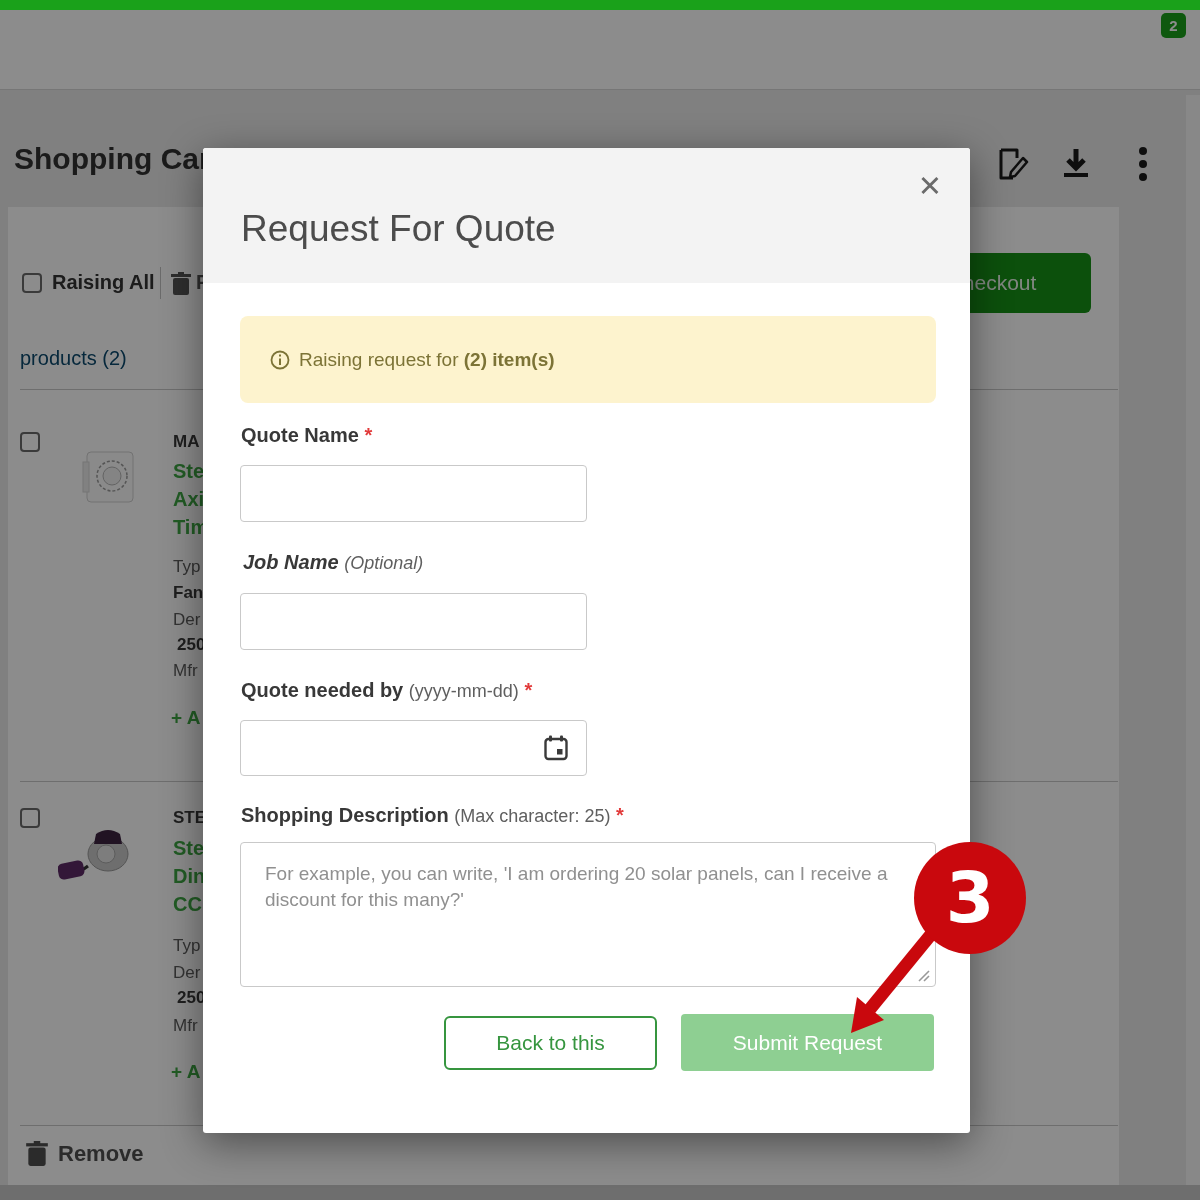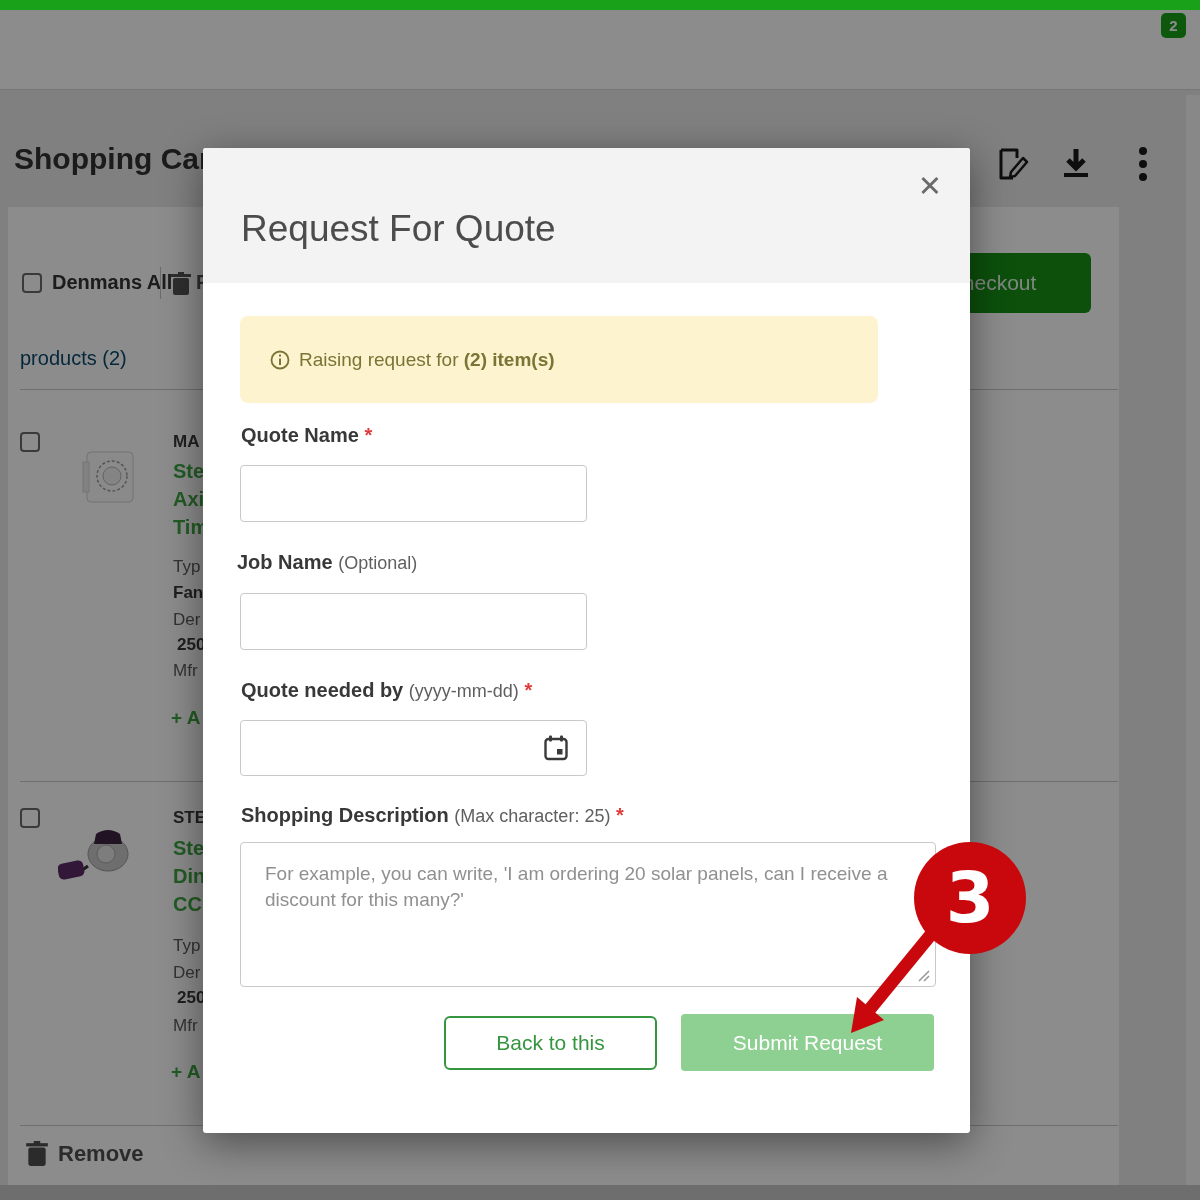--- a/index.html
+++ b/index.html
@@ -54,21 +54,21 @@
   .remove-row span.txt { font-size:22px; font-weight:bold; color:#4f4f4f; }
 
   
   .dim { left:0; top:10px; width:1200px; height:1190px; background:rgba(0,0,0,0.45); z-index:50; }
 
   
   .modal { left:203px; top:148px; width:767px; height:985px; background:#fff; border-radius:3px; box-shadow:0 10px 40px rgba(0,0,0,.45); z-index:60; }
   .modal-head { position:absolute; left:0; top:0; width:767px; height:135px; background:#f3f3f3; border-radius:3px 3px 0 0; }
   .modal-title { position:absolute; left:38px; top:60px; font-size:37px; color:#4c4c4c; }
   .modal-close { position:absolute; right:28px; top:24px; font-size:29px; color:#6a6a6a; cursor:pointer; line-height:1; font-family:"DejaVu Sans",sans-serif; }
-  .banner { position:absolute; left:37px; top:168px; width:638px; height:87px; background:#fdf3ce; border-radius:8px; display:flex; align-items:center; padding:0 30px; gap:9px; }
+  .banner { position:absolute; left:37px; top:168px; width:696px; height:87px; background:#fdf3ce; border-radius:8px; display:flex; align-items:center; padding:0 30px; gap:9px; }
   .banner-text { font-size:19px; color:#7c7336; }
   .banner-text b { font-weight:bold; }
   .flabel { position:absolute; font-size:20px; font-weight:bold; color:#383838; white-space:nowrap; }
   .fhint { font-size:18px; font-weight:normal; color:#5f5f5f; }
   .star { color:#e23b3b; font-weight:bold; }
   .tinput { position:absolute; width:347px; height:57px; border:1px solid #c9c9c9; border-radius:4px; font-size:19px; padding:0 14px; color:#333; outline:none; background:#fff; }
   .date-icon { position:absolute; cursor:pointer; }
   .tarea { position:absolute; left:37px; top:694px; width:696px; height:145px; border:1px solid #c9c9c9; border-radius:4px; font-family:"Liberation Sans",sans-serif; font-size:19px; padding:18px 24px; color:#333; resize:none; outline:none; line-height:1.35; }
   .tarea::placeholder { color:#909090; }
   .resize-handle { position:absolute; left:713px; top:820px; pointer-events:none; }
@@ -142,21 +142,21 @@
   <path d="M16 2 L16 20 M8 13 L16 21 L24 13" stroke="#1b1b1b" stroke-width="5" fill="none"></path>
   <rect x="4" y="26" width="24" height="4" fill="#1b1b1b"></rect>
 </svg>
 <svg class="abs hdr-action" style="left:1136px;top:146px;" width="14" height="36" viewBox="0 0 14 36">
   <circle cx="7" cy="5" r="4" fill="#1b1b1b"></circle>
     <circle cx="7" cy="18" r="4" fill="#1b1b1b"></circle>
     <circle cx="7" cy="31" r="4" fill="#1b1b1b"></circle>
 </svg>
 
 <span class="cbx" style="left:22px;top:273px;"></span>
-<div class="abs sel-label">Denmans All</div>
+<div class="abs sel-label">Raising All</div>
 <div class="abs sel-divider"></div>
 <svg class="abs" style="left:171px;top:272px;" width="20" height="24" viewBox="0 0 20 24">
   <rect x="2" y="6" width="16" height="17" rx="2" fill="#555"></rect>
   <rect x="0" y="2" width="20" height="3" fill="#555"></rect>
     <rect x="7" y="0" width="6" height="3" fill="#555"></rect>
 </svg>
 <div class="abs sel-remove-frag">Re</div>
 
 <div class="abs products-count">products (2)</div>
 <div class="hr" style="left:20px;top:389px;width:1098px;"></div>
@@ -228,21 +228,21 @@
       <rect x="9" y="4.5" width="2" height="2" fill="#7c7336"></rect>
     </svg>
     <span class="banner-text"><span>Raising request for </span><b>(2) item(s)</b></span>
   </div>
 
   <div class="flabel" style="left:38px;top:276px;">
     <span>Quote Name</span> <span class="star">*</span>
   </div>
   <input class="tinput" style="left: 37px; top: 317px;" type="text" value="">
 
-  <div class="flabel" style="left:34px;top:403px;">
+  <div class="flabel" style="left:40px;top:403px;font-style:italic;">
     <span>Job Name</span> <span class="fhint">(Optional)</span>
   </div>
   <input class="tinput" style="left: 37px; top: 445px;" type="text" value="">
 
   <div class="flabel" style="left:38px;top:531px;text-align:right;">
     <span>Quote needed by</span> <span class="fhint">(yyyy-mm-dd)</span> <span class="star">*</span>
   </div>
   <input class="tinput" style="left: 37px; top: 572px; width: 347px; height: 56px;" type="text" value="">
   <svg class="date-icon" style="left:341px;top:587px;" width="24" height="26" viewBox="0 0 24 26">
     <rect x="1.5" y="4" width="21" height="20" rx="3" fill="none" stroke="#3a3a3a" stroke-width="2.4"></rect>

